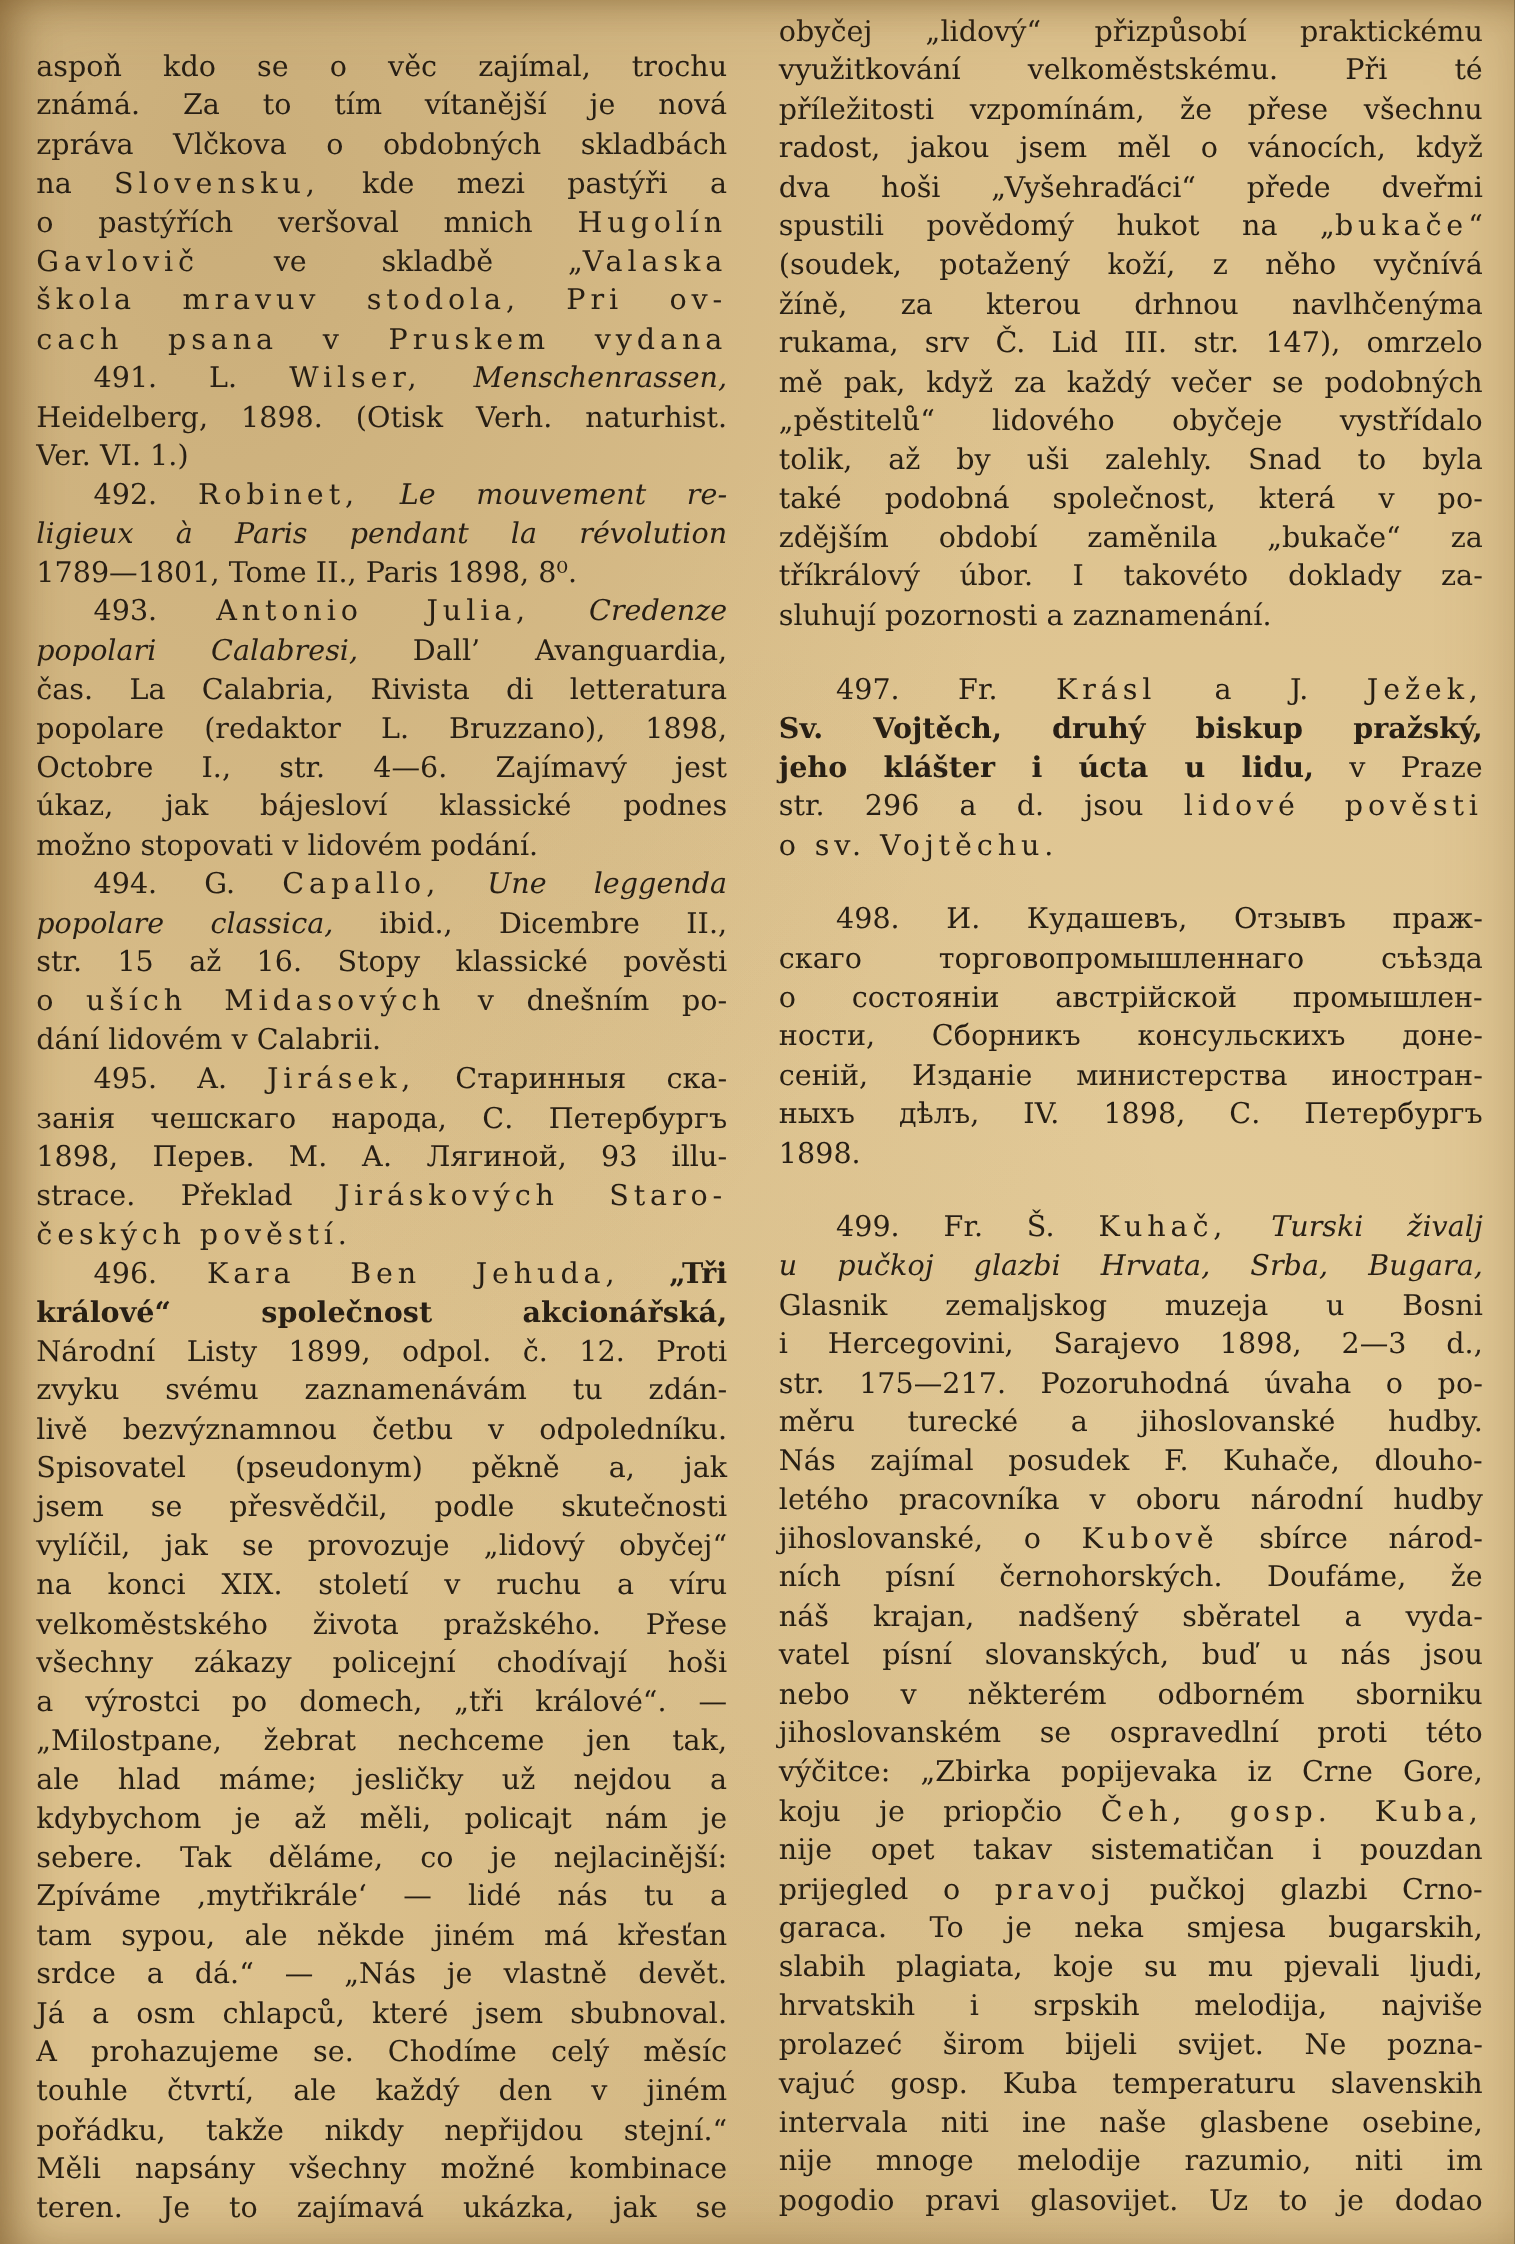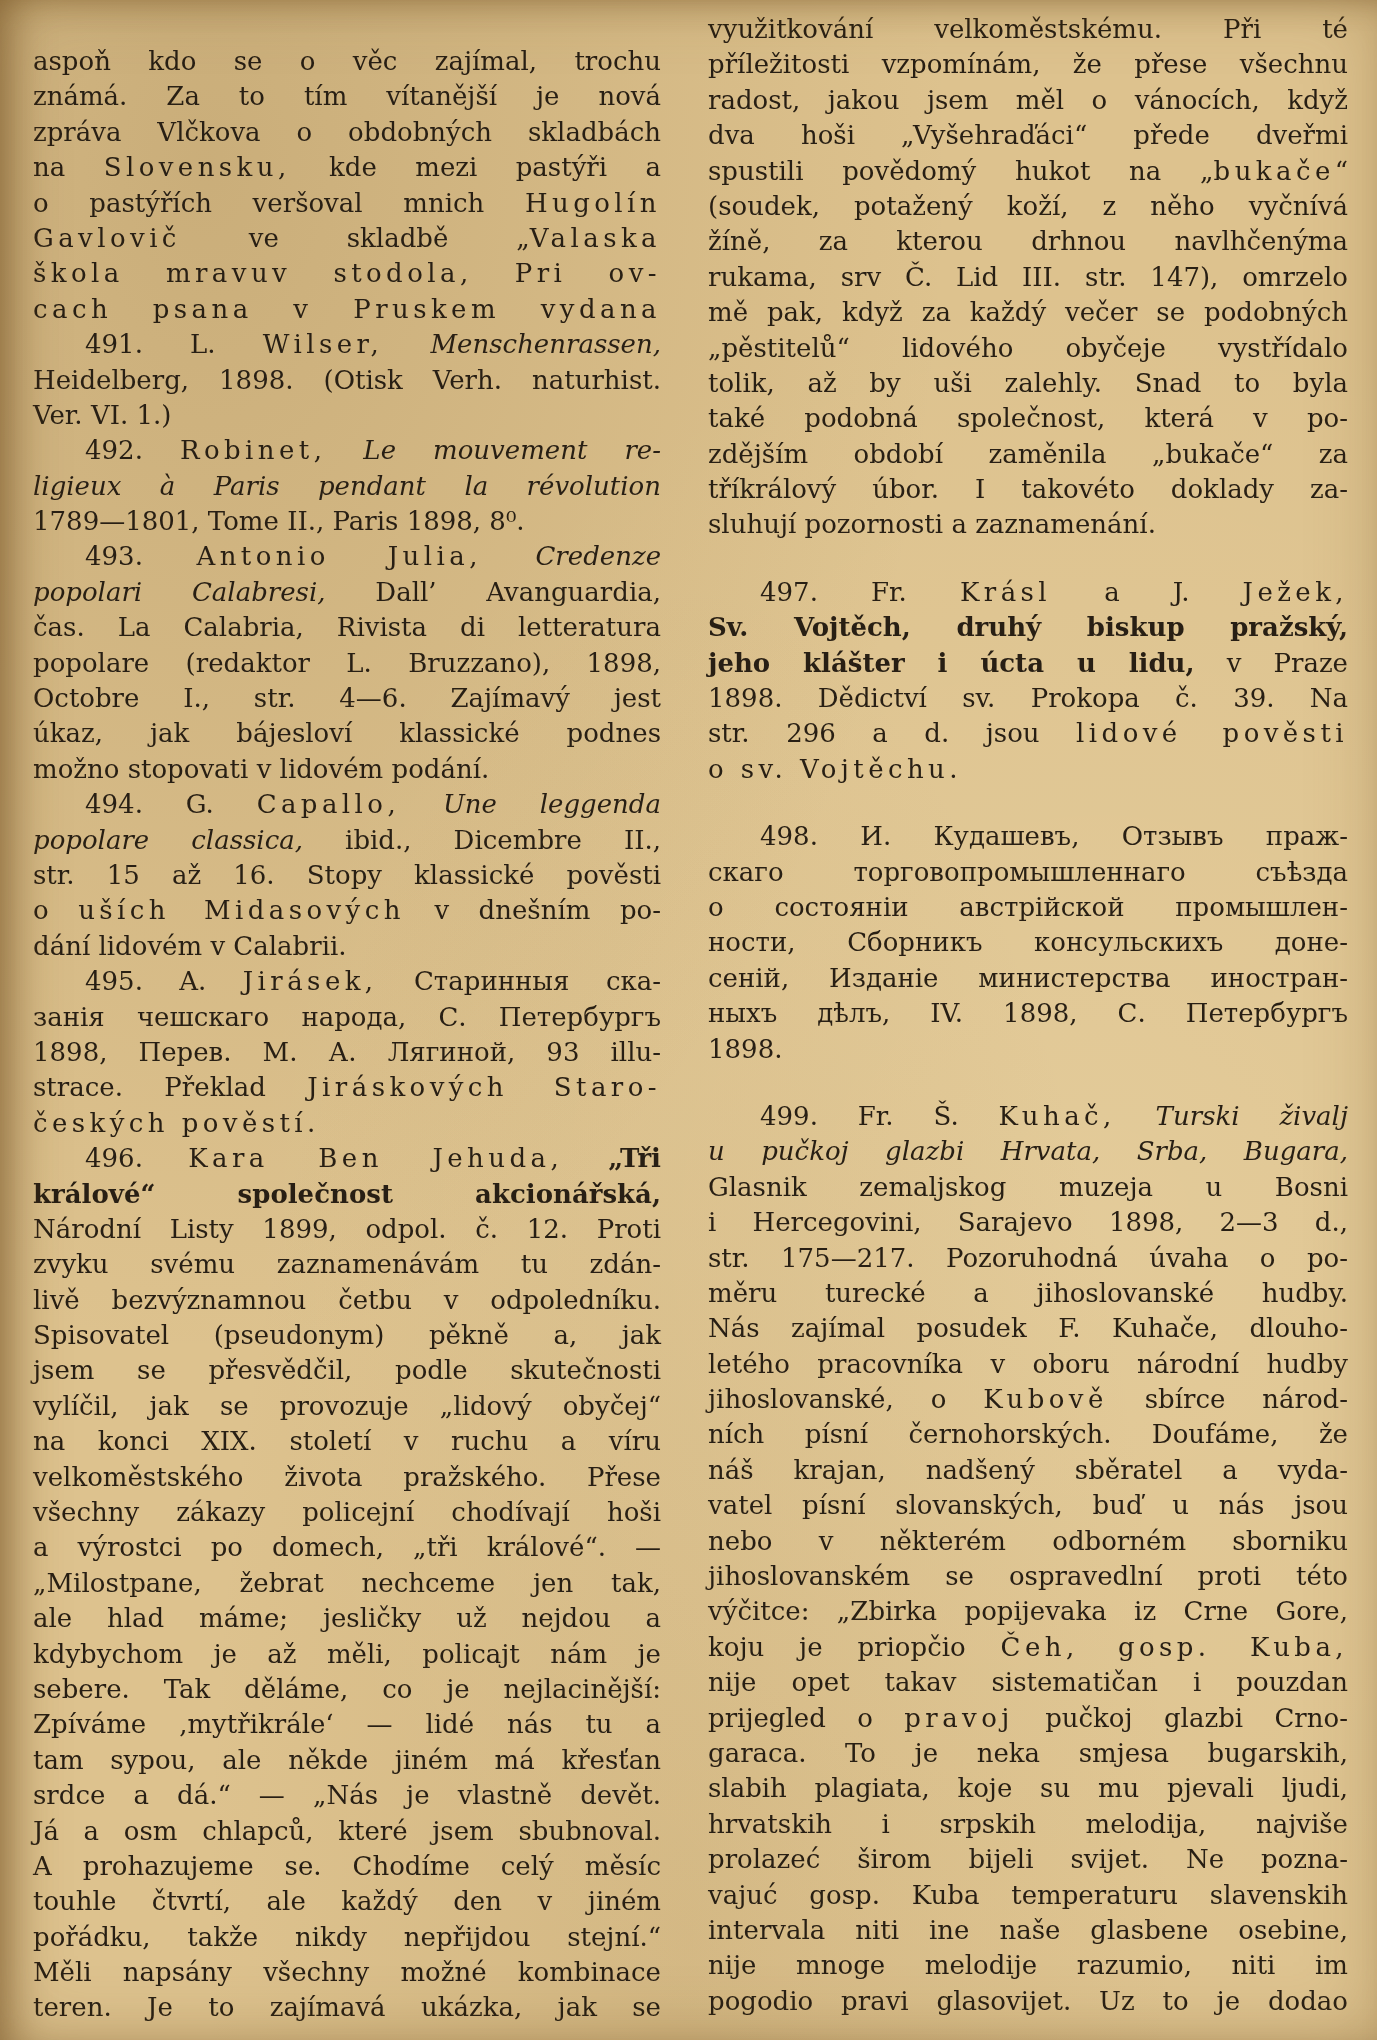--- a/index.html
+++ b/index.html
@@ -111,41 +111,41 @@
         <div class="line"><span class="seg s-n">Já a osm chlapců, které jsem sbubnoval.</span></div>
         <div class="line"><span class="seg s-n">A prohazujeme se. Chodíme celý měsíc</span></div>
         <div class="line"><span class="seg s-n">touhle čtvrtí, ale každý den v jiném</span></div>
         <div class="line"><span class="seg s-n">pořádku, takže nikdy nepřijdou stejní.“</span></div>
         <div class="line"><span class="seg s-n">Měli napsány všechny možné kombinace</span></div>
         <div class="line"><span class="seg s-n">teren. Je to zajímavá ukázka, jak se</span></div>
       </div>
     </div>
   <div class="col col-right">
       <div class="para">
+        <div class="line"><span class="seg s-n">obyčej „lidový“ přizpůsobí praktickému</span></div>
         <div class="line"><span class="seg s-n">využitkování velkoměstskému. Při té</span></div>
         <div class="line"><span class="seg s-n">příležitosti vzpomínám, že přese všechnu</span></div>
         <div class="line"><span class="seg s-n">radost, jakou jsem měl o vánocích, když</span></div>
         <div class="line"><span class="seg s-n">dva hoši „Vyšehraďáci“ přede dveřmi</span></div>
         <div class="line"><span class="seg s-n">spustili povědomý hukot na „</span><span class="seg s-sp">bukače</span><span class="seg s-n">“</span></div>
         <div class="line"><span class="seg s-n">(soudek, potažený koží, z něho vyčnívá</span></div>
         <div class="line"><span class="seg s-n">žíně, za kterou drhnou navlhčenýma</span></div>
         <div class="line"><span class="seg s-n">rukama, srv Č. Lid III. str. 147), omrzelo</span></div>
         <div class="line"><span class="seg s-n">mě pak, když za každý večer se podobných</span></div>
         <div class="line"><span class="seg s-n">„pěstitelů“ lidového obyčeje vystřídalo</span></div>
         <div class="line"><span class="seg s-n">tolik, až by uši zalehly. Snad to byla</span></div>
         <div class="line"><span class="seg s-n">také podobná společnost, která v po-</span></div>
         <div class="line"><span class="seg s-n">zdějším období zaměnila „bukače“ za</span></div>
         <div class="line"><span class="seg s-n">tříkrálový úbor. I takovéto doklady za-</span></div>
         <div class="line last"><span class="seg s-n">sluhují pozornosti a zaznamenání.</span></div>
       </div>
       <div class="para indent gap">
         <div class="line"><span class="seg s-n">497. Fr. </span><span class="seg s-sp">Krásl</span><span class="seg s-n"> a J. </span><span class="seg s-sp">Ježek,</span></div>
         <div class="line"><span class="seg s-b">Sv. Vojtěch, druhý biskup pražský,</span></div>
         <div class="line"><span class="seg s-b">jeho klášter i úcta u lidu,</span><span class="seg s-n"> v Praze</span></div>
-        <div class="line"><span class="seg s-n">1898. Dědictví sv. Prokopa č. 39. Na</span></div>
         <div class="line"><span class="seg s-n">str. 296 a d. jsou </span><span class="seg s-sp">lidové pověsti</span></div>
         <div class="line last"><span class="seg s-sp">o sv. Vojtěchu.</span></div>
       </div>
       <div class="para indent gap">
         <div class="line"><span class="seg s-n">498. И. Кудашевъ, Отзывъ праж-</span></div>
         <div class="line"><span class="seg s-n">скаго торговопромышленнаго съѣзда</span></div>
         <div class="line"><span class="seg s-n">о состояніи австрійской промышлен-</span></div>
         <div class="line"><span class="seg s-n">ности, Сборникъ консульскихъ доне-</span></div>
         <div class="line"><span class="seg s-n">сеній, Изданіе министерства иностран-</span></div>
         <div class="line"><span class="seg s-n">ныхъ дѣлъ, IV. 1898, С. Петербургъ</span></div>

